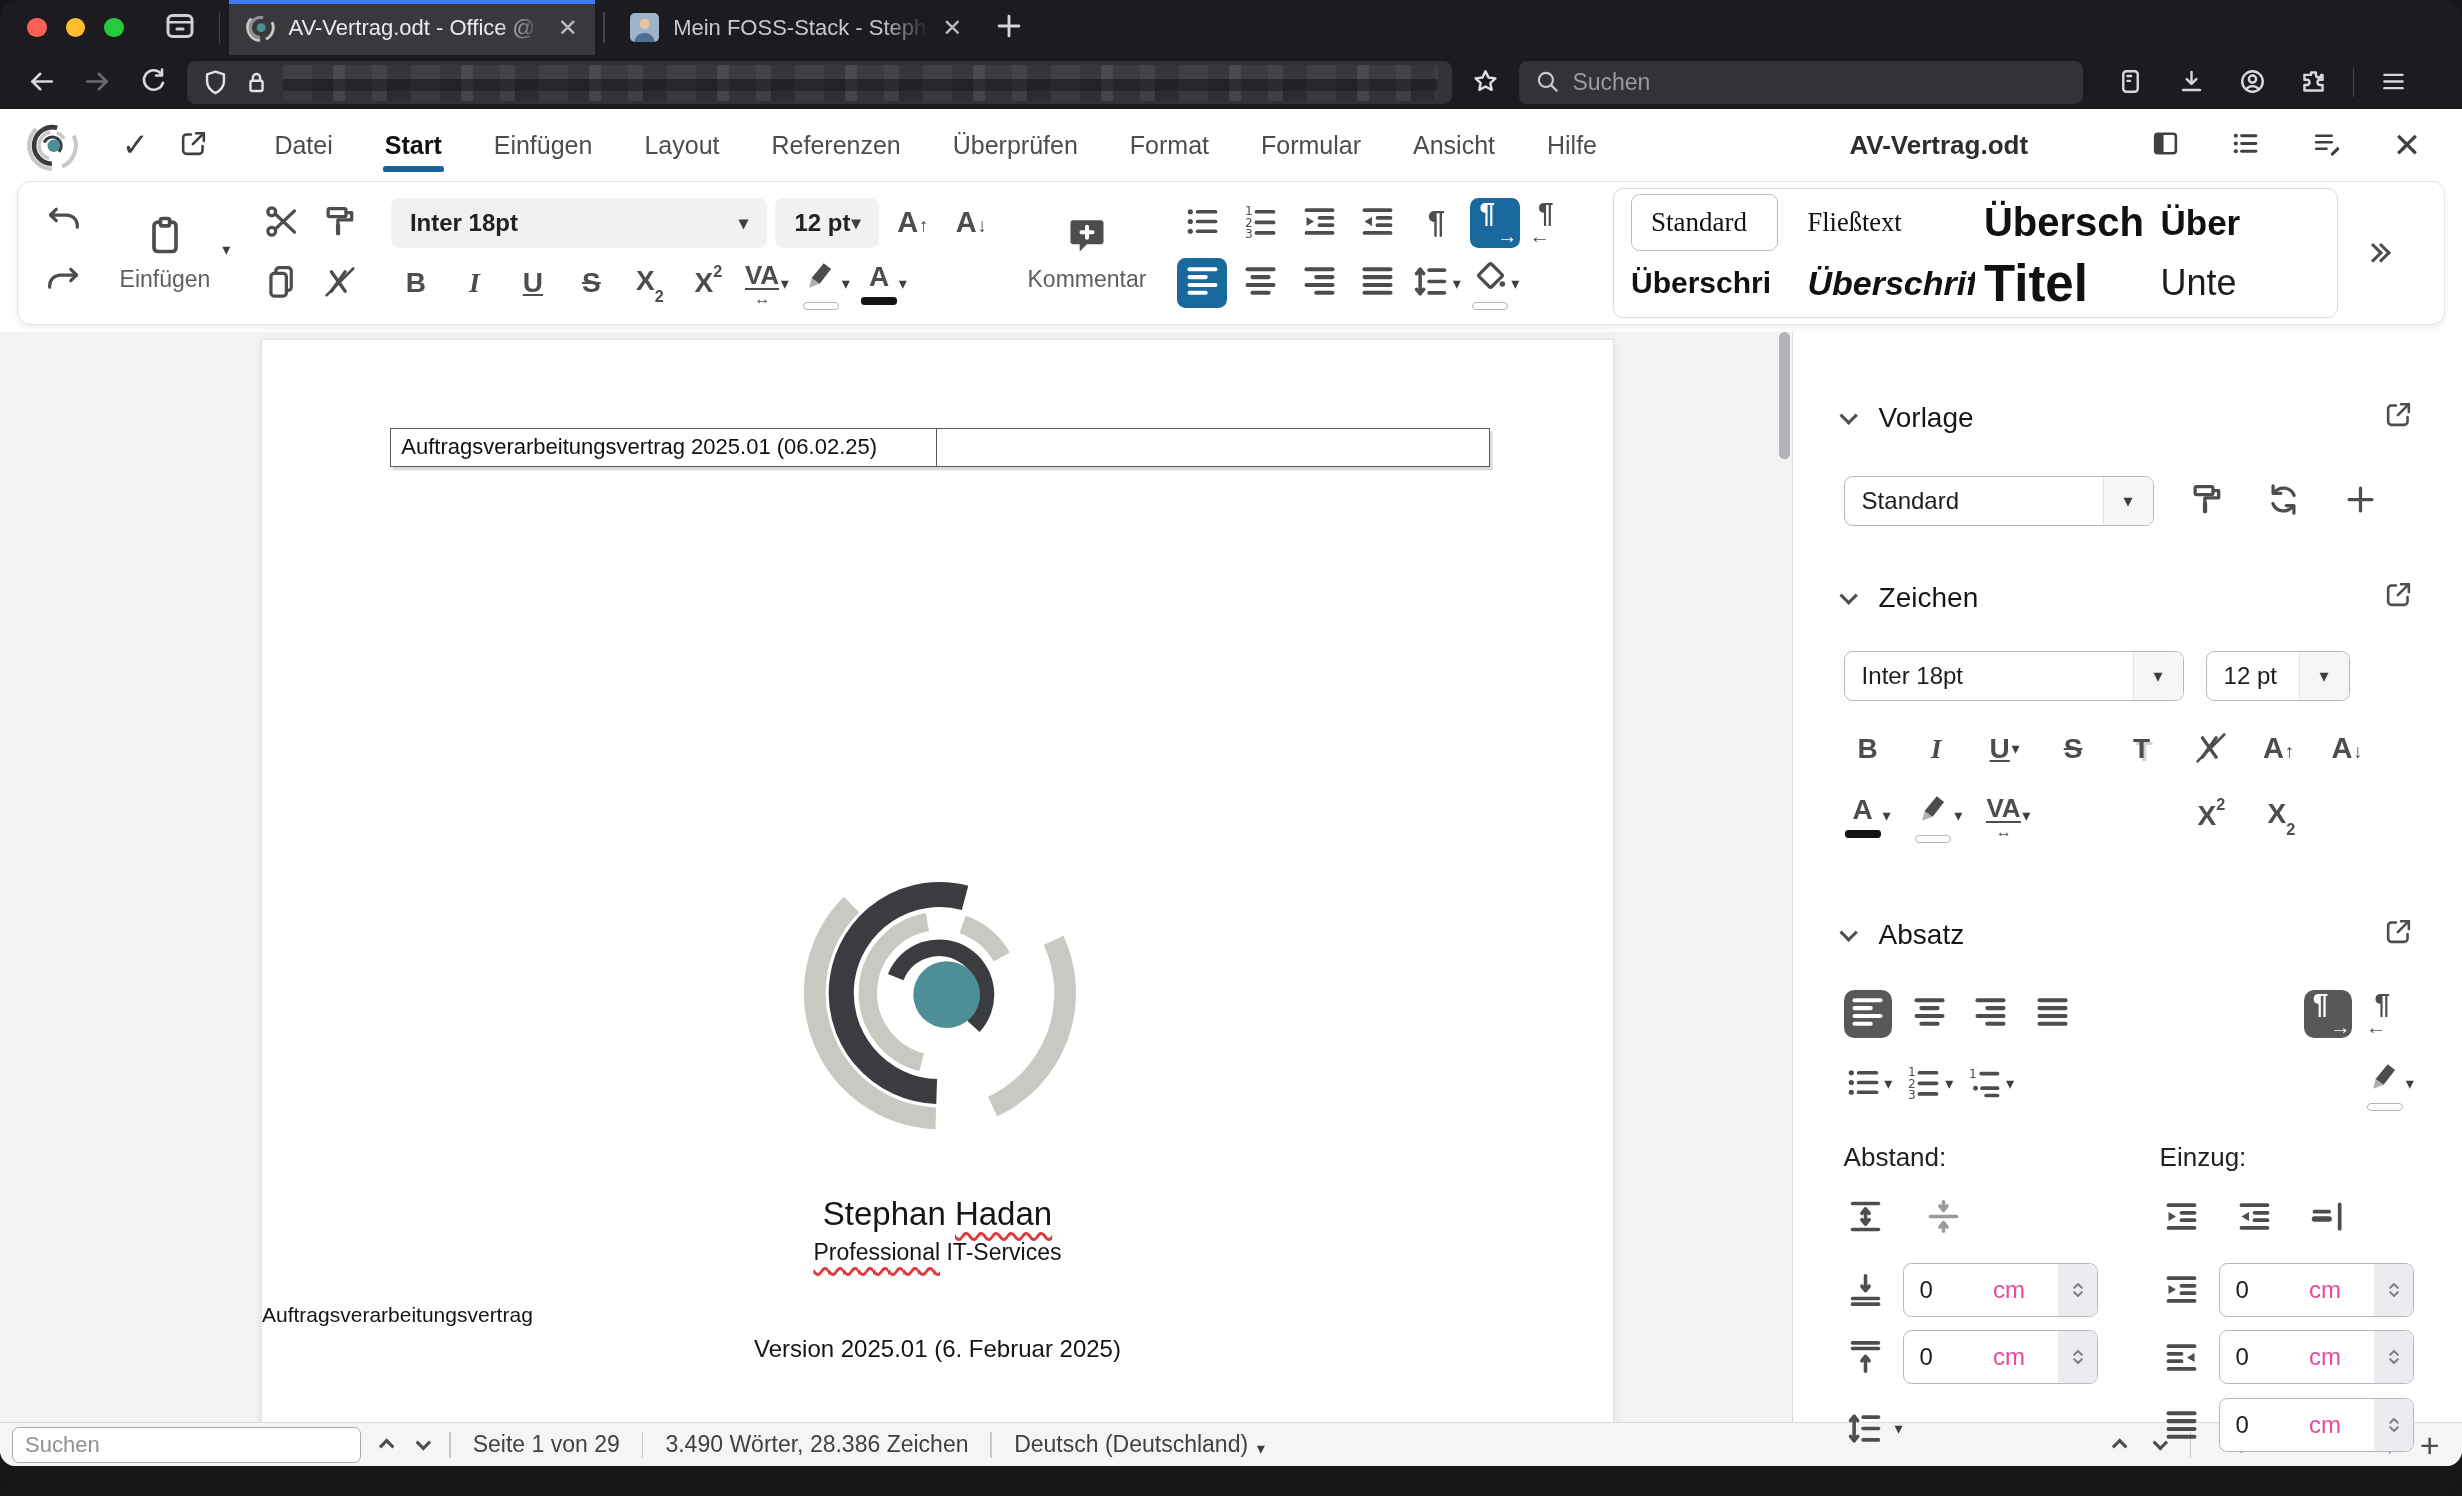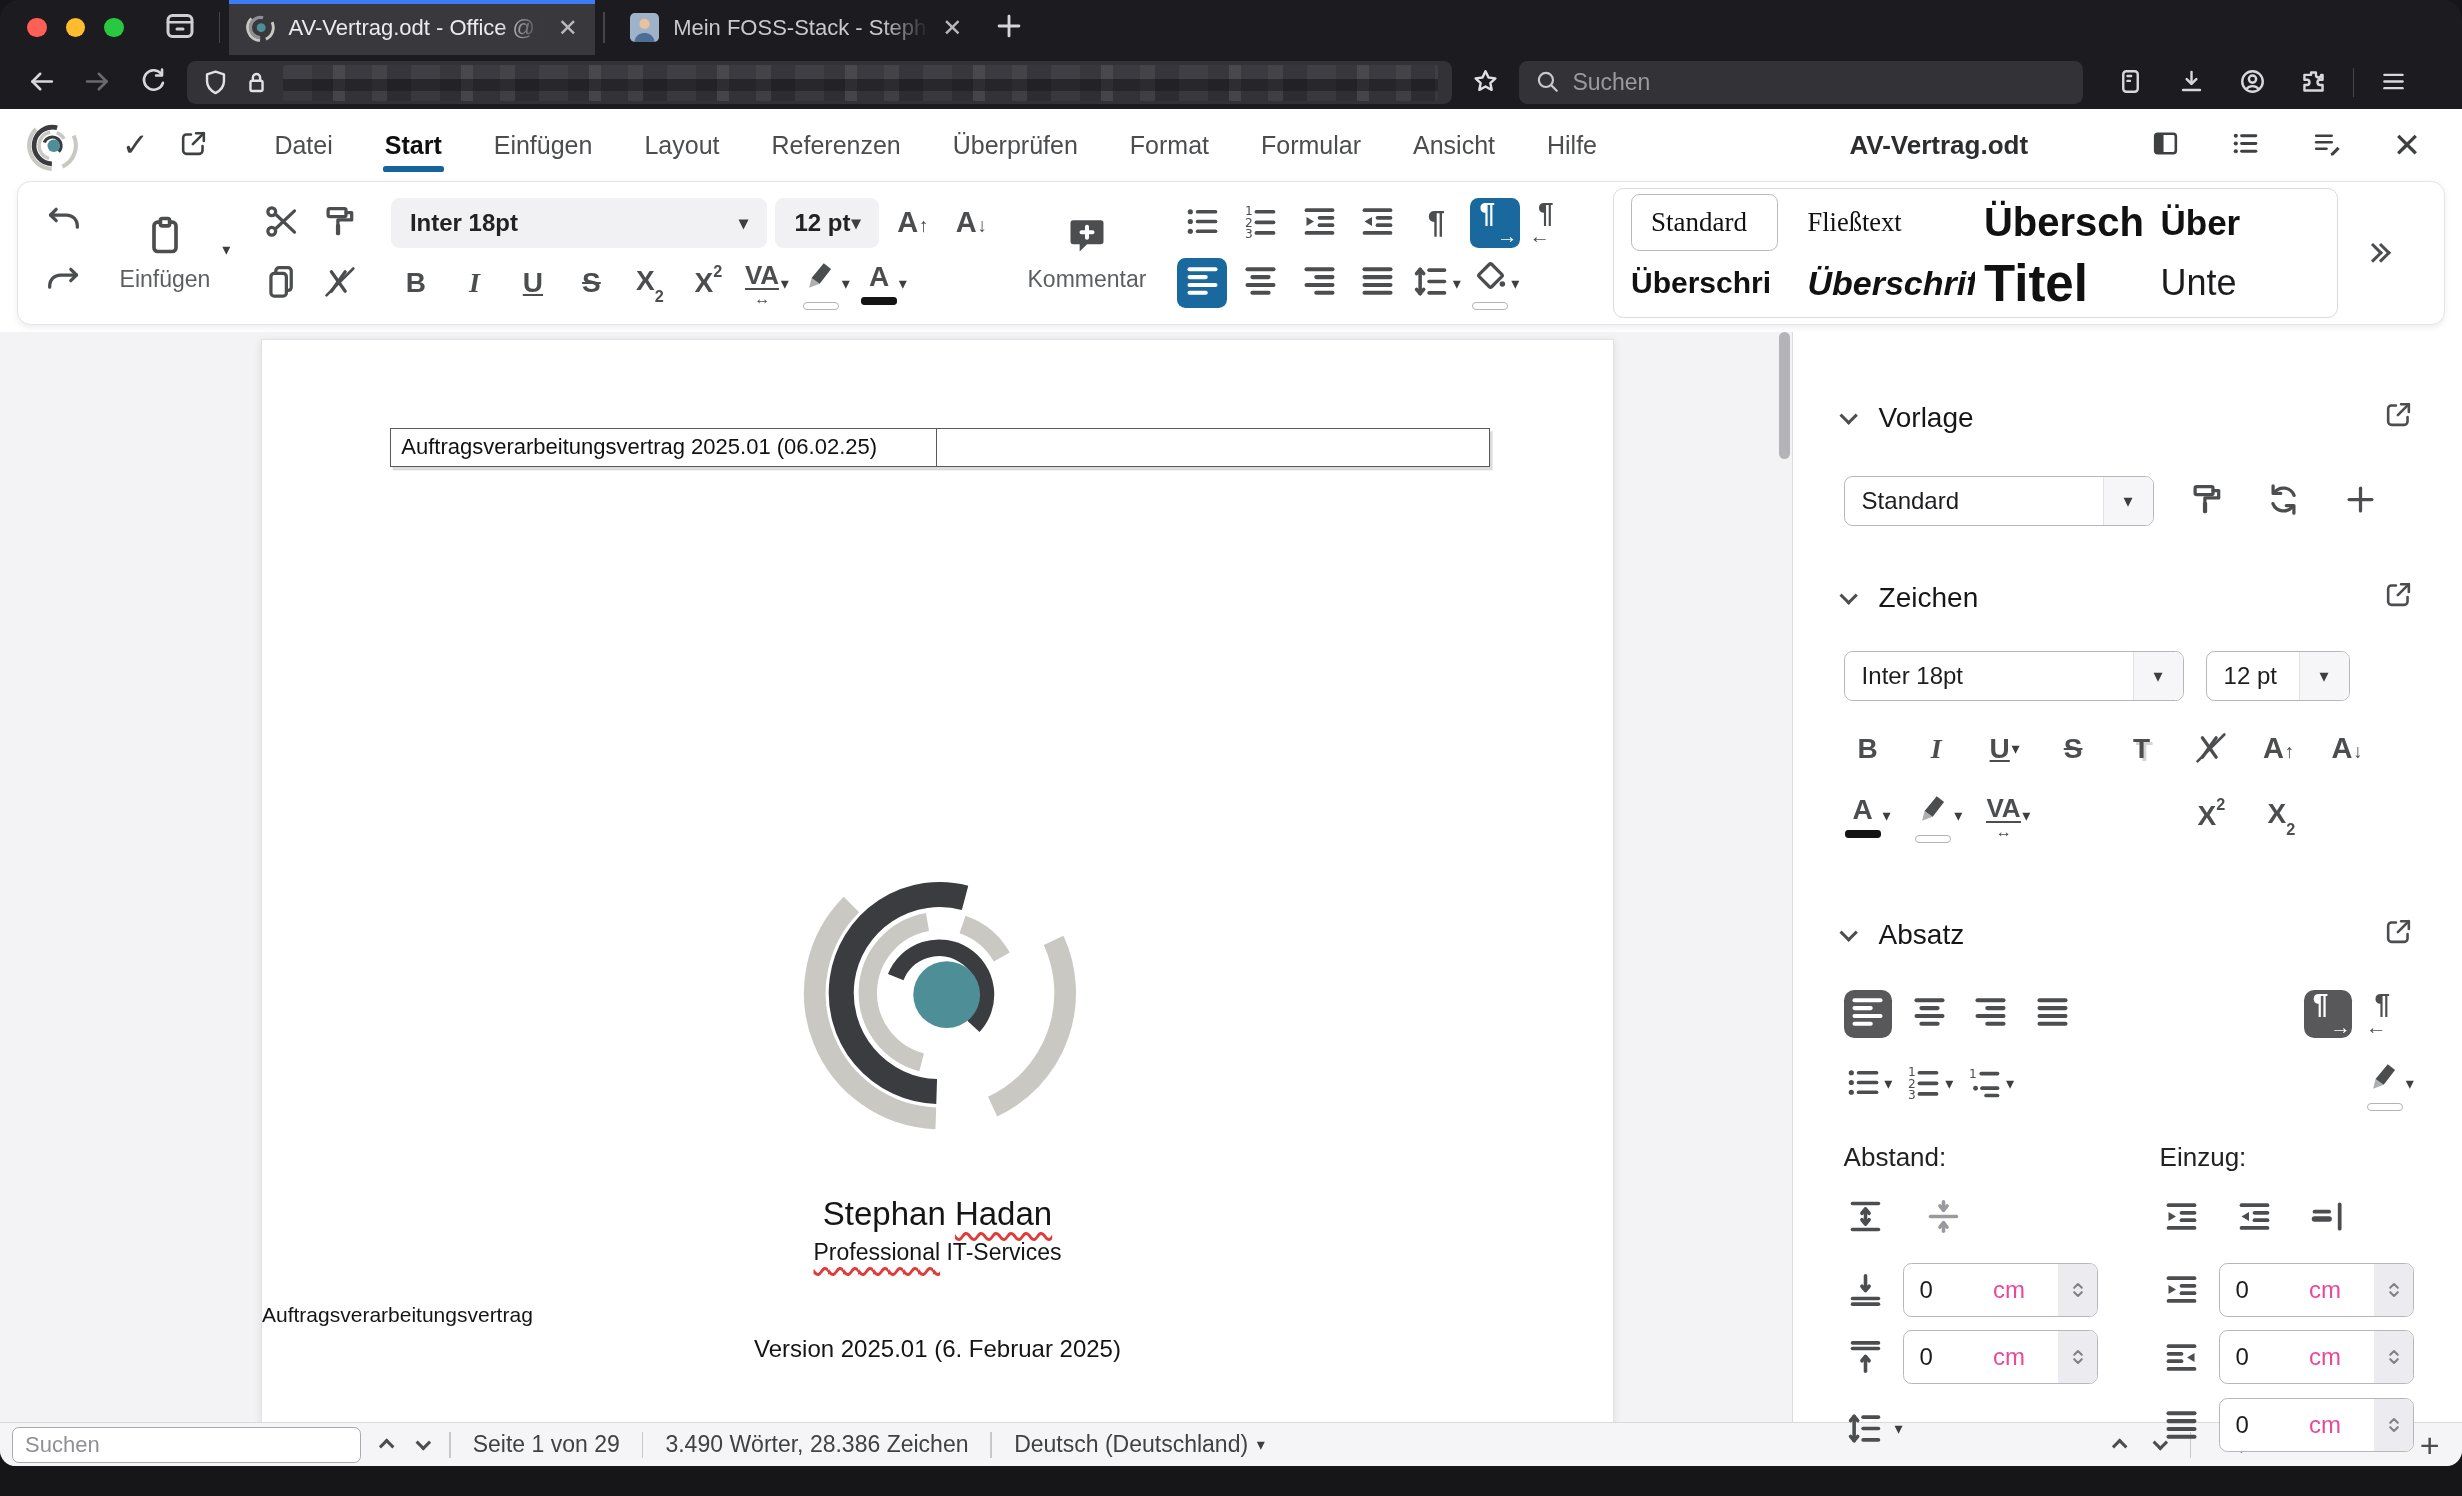--- a/index.html
+++ b/index.html
@@ -156,21 +156,21 @@
   
   .statusbar{ height:44px; background:#f5f5f7; border-top:1.7px solid #dadadd; display:flex; align-items:center; padding:0 12px; gap:22px; font-size:23px; color:#3f4143; border-radius:0 0 15.4px 15.4px;}
   .statussearch{ width:349px; height:36px; border:1.7px solid #a8a8ad; border-radius:6.8px; background:#fff; display:flex; align-items:center; padding:0 12px;}
   .statussearch input{ border:none; outline:none; width:100%; font-size:22px; color:#333; font-family:inherit; background:transparent;}
   .statussearch input::placeholder{ color:#8f8f94; }
   .sdiv{ width:1.7px; height:26px; background:#c8c8cb; }
   .schev{ width:11px; height:11px; border-right:3px solid #4b4d4f; border-bottom:3px solid #4b4d4f; }
   .schev.up{ transform:rotate(-135deg) translateY(-2.6px); }
   .schev.down{ transform:rotate(45deg) translateY(-2.6px); }
   .sright{ margin-left:auto; display:flex; align-items:center; gap:26px; padding-right:10.3px;}
-  .zoomval{ display:flex; align-items:center; gap:7px; }
+  .zoomval{ display:flex; align-items:flex-end; gap:7px; }
   .sbic svg{ width:29px; height:29px; color:#4b4d4f;}
   .plusminus{ font-size:34px; color:#4b4d4f; line-height:0; }
 </style>
 </head>
 <body>
 
 <div class="window">
 
   <div class="tabbar">
     <div class="traffic">

